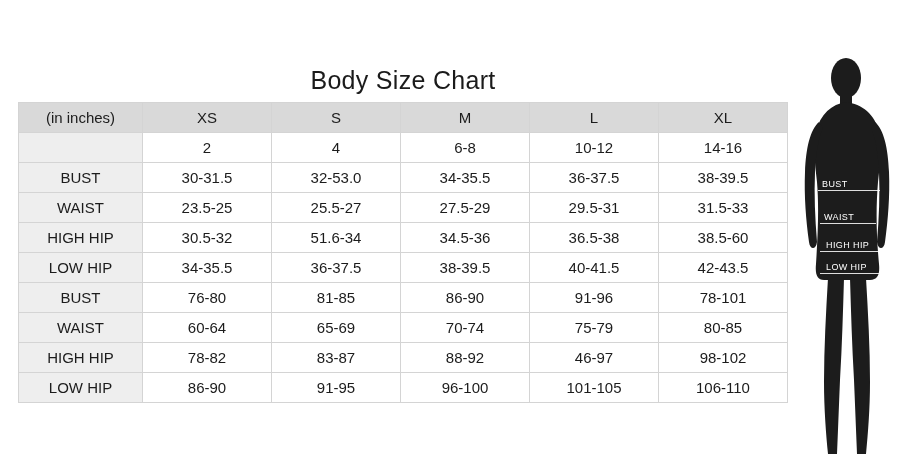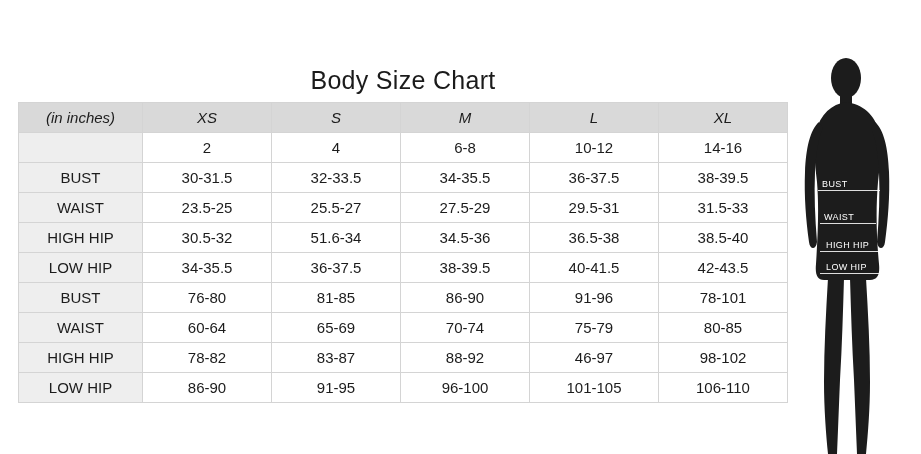--- a/index.html
+++ b/index.html
@@ -44,21 +44,20 @@
     text-align: center;
     font-size: 15px;
     color: #1c1c1c;
     padding: 0 2px;
     white-space: nowrap;
     overflow: hidden;
   }
   td.hdr {
     background: #d9d9d9;
     color: #1c1c1c;
-    font-style: italic;
   }
   td.lbl {
     background: #eeeeee;
   }
   td.val {
     background: #ffffff;
   }
   col.c0 { width: 124px; }
   col.cx { width: 129px; }
 
@@ -126,40 +125,40 @@
           <td class="lbl"></td>
           <td class="val">2</td>
           <td class="val">4</td>
           <td class="val">6-8</td>
           <td class="val">10-12</td>
           <td class="val">14-16</td>
         </tr>
         <tr>
           <td class="lbl">BUST</td>
           <td class="val">30-31.5</td>
-          <td class="val">32-33.5</td>
+          <td class="val">32-53.0</td>
           <td class="val">34-35.5</td>
           <td class="val">36-37.5</td>
           <td class="val">38-39.5</td>
         </tr>
         <tr>
           <td class="lbl">WAIST</td>
           <td class="val">23.5-25</td>
           <td class="val">25.5-27</td>
           <td class="val">27.5-29</td>
           <td class="val">29.5-31</td>
           <td class="val">31.5-33</td>
         </tr>
         <tr>
           <td class="lbl">HIGH HIP</td>
           <td class="val">30.5-32</td>
           <td class="val">51.6-34</td>
           <td class="val">34.5-36</td>
           <td class="val">36.5-38</td>
-          <td class="val">38.5-40</td>
+          <td class="val">38.5-60</td>
         </tr>
         <tr>
           <td class="lbl">LOW HIP</td>
           <td class="val">34-35.5</td>
           <td class="val">36-37.5</td>
           <td class="val">38-39.5</td>
           <td class="val">40-41.5</td>
           <td class="val">42-43.5</td>
         </tr>
         <tr>

